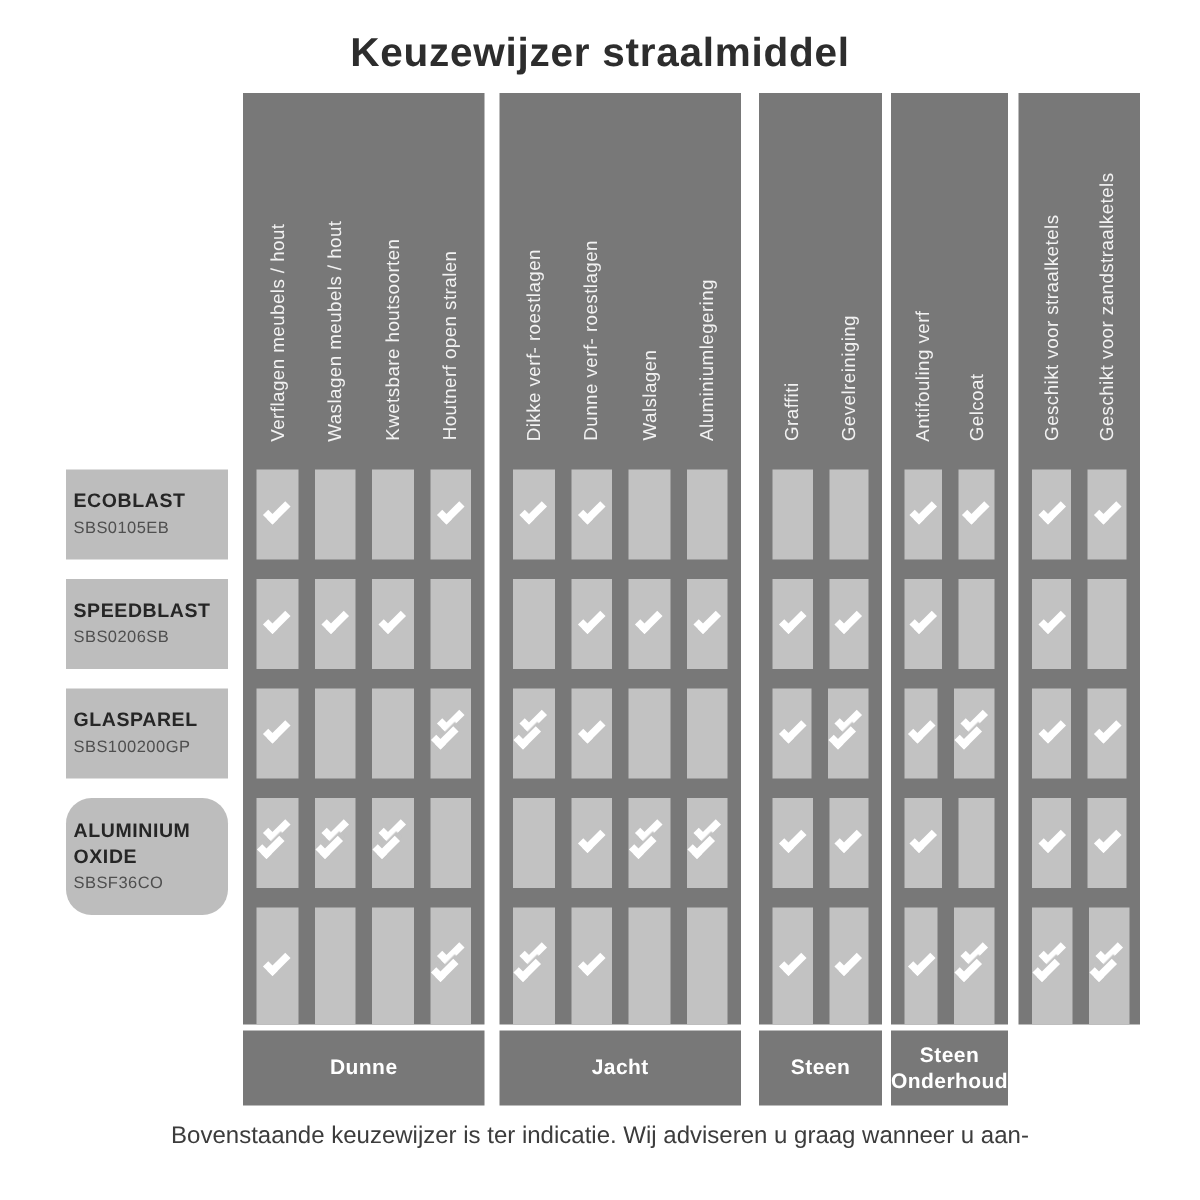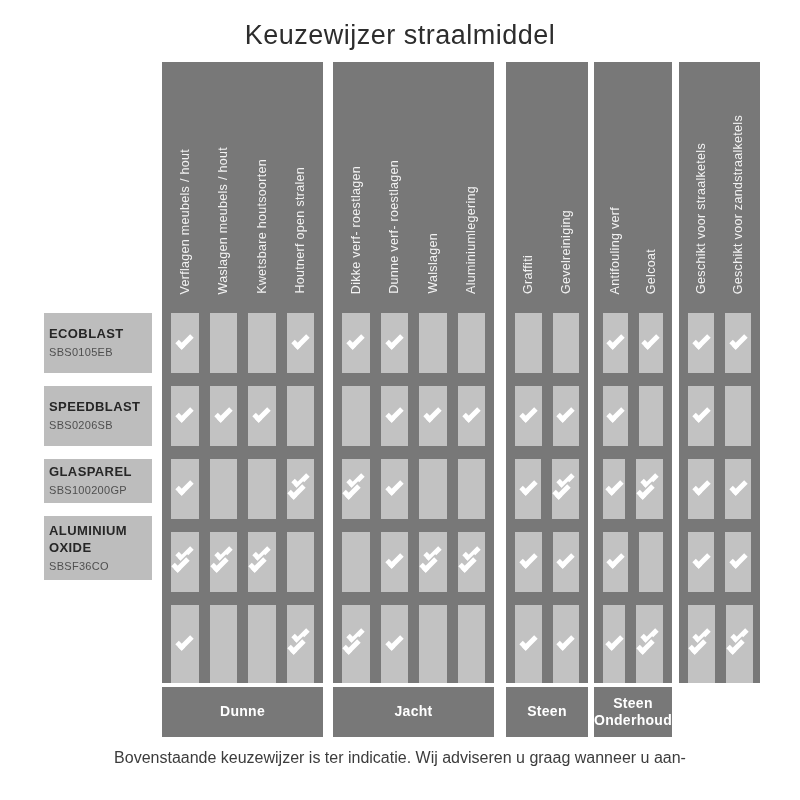--- a/index.html
+++ b/index.html
@@ -10,21 +10,21 @@
     --title:#2d2d2d;
     --footer-text:#3c3c3c;
   }
   *{margin:0;padding:0;box-sizing:border-box;}
   html,body{background:#ffffff;}
   body{font-family:"Liberation Sans", sans-serif;}
   .page{position:relative;width:800px;height:800px;background:#ffffff;overflow:hidden;}
 
   .title{
     position:absolute;top:20px;left:0;width:100%;
-    text-align:center;font-size:27px;font-weight:400;color:var(--title);
+    text-align:center;font-size:27px;font-weight:700;color:var(--title);
     letter-spacing:.5px;
   }
 
   .matrix{position:absolute;left:44px;top:62px;display:flex;align-items:flex-start;}
 
   
   .label-col{width:108px;margin-right:10px;display:flex;flex-direction:column;}
   .label-spacer{height:238px;}
   .prod-box{
     background:var(--labelbox);
@@ -89,25 +89,25 @@
     <div class="label-col" id="label-col">
       <div class="label-spacer"></div>
     <div class="prod-box" style="height: 60px;">
           <div class="prod-name">ECOBLAST</div>
           <div class="prod-code">SBS0105EB</div>
         </div>
         <div class="prod-box" style="height: 60px;">
           <div class="prod-name">SPEEDBLAST</div>
           <div class="prod-code">SBS0206SB</div>
         </div>
-        <div class="prod-box" style="height: 44px;">
+        <div class="prod-box" style="height: 60px;">
           <div class="prod-name">GLASPAREL</div>
           <div class="prod-code">SBS100200GP</div>
         </div>
-        <div class="prod-box" style="height: 64px;">
+        <div class="prod-box" style="height: 78px; border-radius: 17px;">
           <div class="prod-name">ALUMINIUM OXIDE</div>
           <div class="prod-code">SBSF36CO</div>
         </div>
       </div>
     <div class="bands" id="bands">
         <div class="band-wrap" style="width: 161px; margin-left: 0px;">
           <div class="band-main">
             <div class="hdr-zone" style="grid-template-columns: repeat(4, 1fr);">
               <span class="vtext">Verflagen meubels / hout</span>
               <span class="vtext">Waslagen meubels / hout</span>

